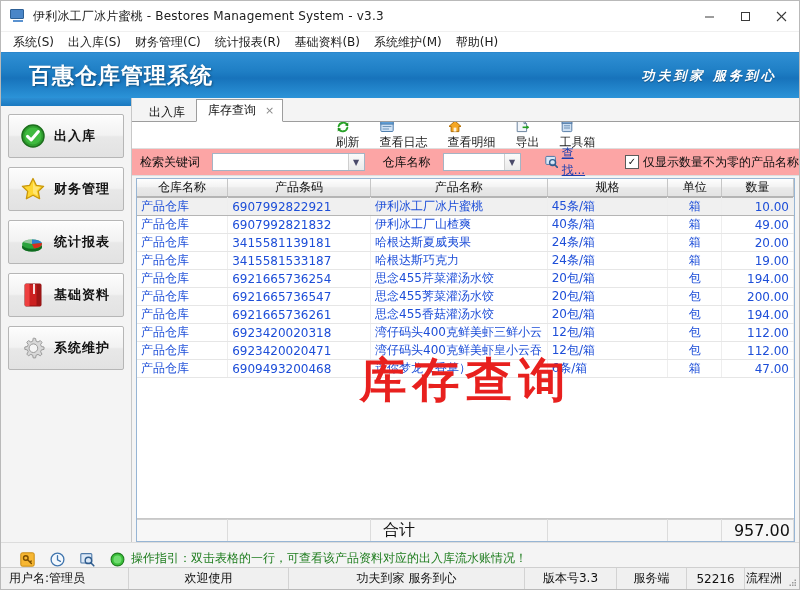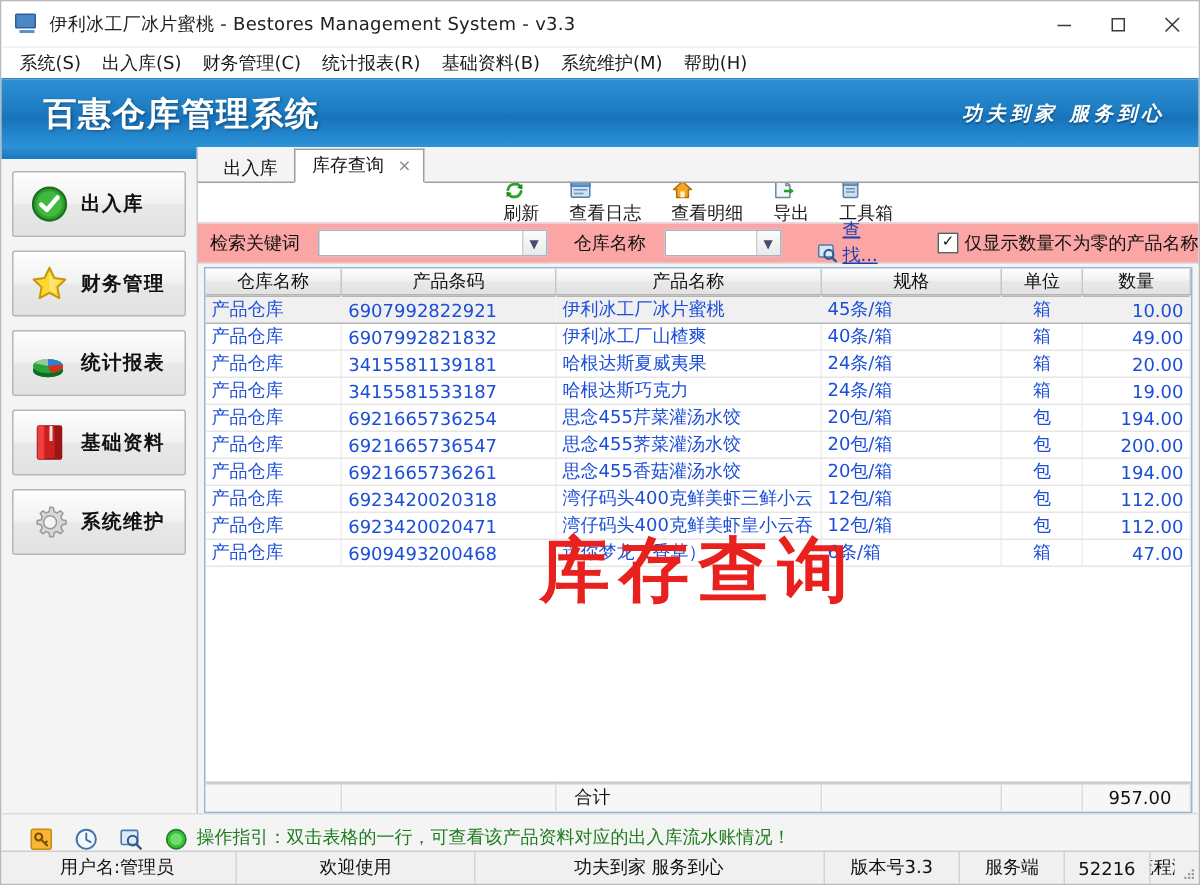--- a/index.html
+++ b/index.html
@@ -207,21 +207,21 @@
   .combo .carrow {
     width: 15px; height: 16px;
     display: flex; align-items: center; justify-content: center;
     background: linear-gradient(180deg,#fbfbfb,#eaeaea);
     border-left: 1px solid #cfcfcf;
     font-size: 8px; color: #4a4a6a;
   }
   .combo-keyword { width: 180px; }
   .combo-wh { width: 92px; }
   .find-btn {
-    display: flex; align-items: flex-end; margin-left: 16px;
+    display: flex; align-items: center; margin-left: 16px;
   }
   .find-label {
     font-size: 12px; color: #1a3fb0; text-decoration: underline;
     margin-left: 4px;
   }
   .chkwrap { display: flex; align-items: center; margin-left: 28px; }
   .chkbox {
     width: 12px; height: 12px; border: 1px solid #5b5b5b;
     background: #fff; margin-right: 4px;
     display: flex; align-items: center; justify-content: center;
@@ -285,21 +285,21 @@
     pointer-events: none;
   }
   .total-row {
     border-top: 1px solid #c8c8c8;
   }
   table.total { width: 100%; border-collapse: collapse; table-layout: fixed; }
   table.total td {
     height: 19px;
     border-right: 1px solid #dcdcdc;
     border-top: 1px solid #cfcfcf;
-    font-size: 12px; color: #101010;
+    font-size: 16px; color: #101010;
     padding: 0 12px;
     background: #f7f7f7;
     box-sizing: border-box;
   }
 
   
   .tipbar {
     height: 24px; min-height: 24px;
     background: #f4f4f4;
     display: flex; align-items: flex-end;
@@ -312,21 +312,21 @@
     padding-left: 4px;
     white-space: nowrap;
   }
 
   
   .statusbar {
     height: 21px; min-height: 21px;
     background: #f0f0f0;
     border-top: 1px solid #cfcfcf;
     display: flex; align-items: stretch;
-    font-size: 12px; color: #101010; padding-left: 31px;
+    font-size: 12px; color: #101010;
   }
   .st-cell {
     display: flex; align-items: center;
     border-right: 1px solid #d3d3d3;
     padding: 0 8px;
     white-space: nowrap;
     box-sizing: border-box;
   }
   .st-user { width: 128px; }
   .st-welcome { width: 160px; justify-content: center; }

